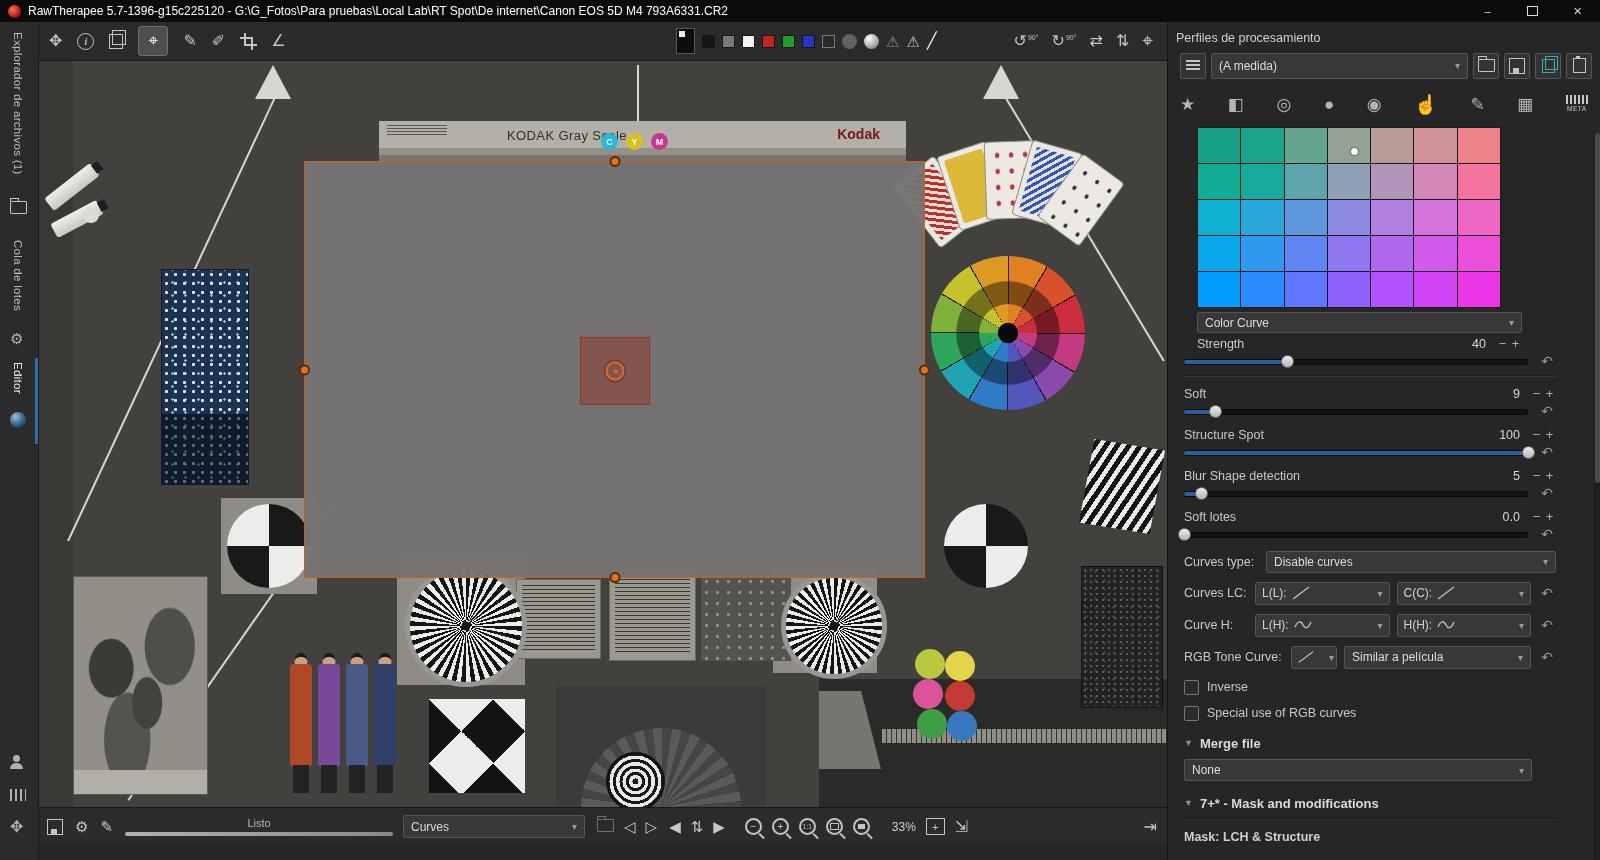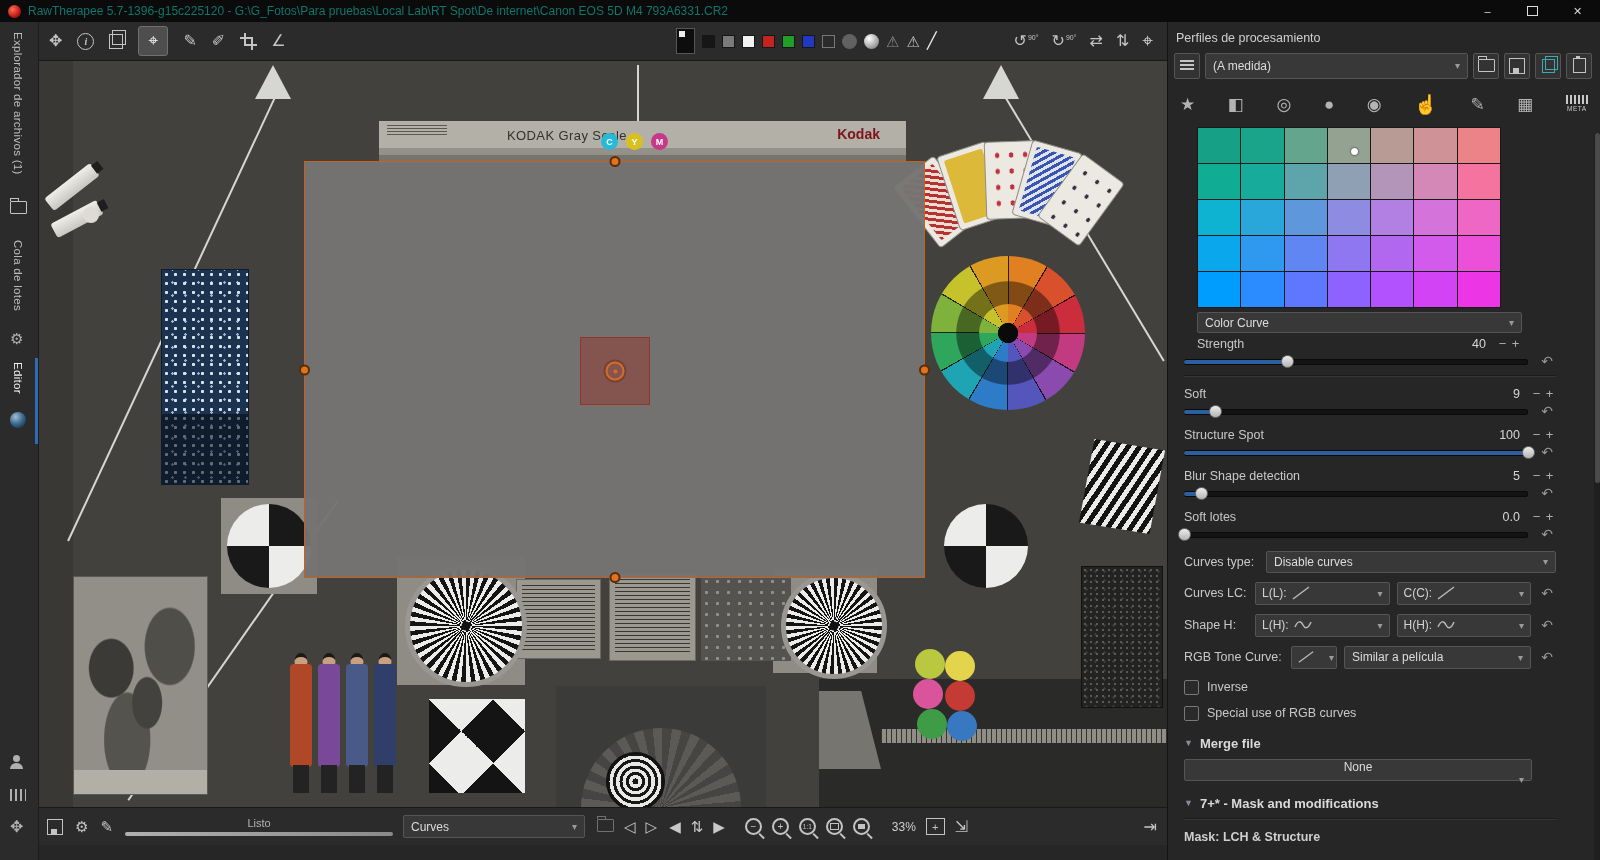--- a/index.html
+++ b/index.html
@@ -1,21 +1,21 @@
 <!DOCTYPE html>
 <html><head>
 <meta charset="utf-8">
 <title>RawTherapee</title>
 <style>
   html,body{margin:0;padding:0;}
   body{width:1600px;height:860px;background:#262626;font-family:"Liberation Sans",sans-serif;color:#c8c8c8;overflow:hidden;position:relative;-webkit-font-smoothing:antialiased;}
   
   .titlebar{position:absolute;top:0;left:0;width:1600px;height:22px;background:#0b0b0b;display:flex;align-items:center;z-index:50;}
   .app-logo{width:13px;height:13px;border-radius:50%;background:radial-gradient(circle at 35% 35%,#ff7050,#c01818 60%,#6e0808);margin:0 7px 0 8px;flex:none;}
-  .title-text{font-size:12px;color:#0f766e;white-space:nowrap;}
+  .title-text{font-size:12px;color:#ffffff;white-space:nowrap;}
   .win-btns{margin-left:auto;display:flex;height:22px;}
   .win-btn{width:45px;height:22px;display:flex;align-items:center;justify-content:center;color:#dcdcdc;font-size:11px;}
   .i-maxsq{width:9px;height:8px;border:1px solid #dcdcdc;}
   
   .main{position:absolute;top:22px;left:0;width:1600px;height:838px;display:flex;}
   
   .rail{width:38px;background:#2b2b2b;border-right:1px solid #1c1c1c;position:relative;flex:none;}
   .rail-label{position:absolute;left:12px;writing-mode:vertical-rl;font-size:11.5px;color:#bdbdbd;letter-spacing:.3px;white-space:nowrap;}
   .rail-label.active{color:#f0f0f0;}
   .rail-accent{position:absolute;right:0;top:336px;width:3px;height:86px;background:#2e6cb8;}
@@ -146,21 +146,21 @@
   .mag::after{content:"";position:absolute;width:7px;height:2.4px;background:#c4c4c4;bottom:-4px;right:-5px;transform:rotate(45deg);}
   .mag .msq{width:7px;height:5px;border:1px solid #c4c4c4;}
   .mag .msqf{width:7px;height:5px;background:#c4c4c4;}
   .mag.m11{font-size:6.5px;letter-spacing:0;}
   .zoom-pct{font-size:12px;color:#cfcfcf;margin:0 10px;}
   .i-detailwin{width:17px;height:15px;border:1.5px solid #c4c4c4;display:flex;align-items:center;justify-content:center;font-size:11px;color:#c4c4c4;}
   .bb-group{display:flex;align-items:center;gap:10px;margin-right:12px;}
   
   .right-panel{width:434px;flex:none;background:#262626;border-left:1px solid #141414;position:relative;font-size:12.5px;}
   .rp-header{padding:9px 0 0 8px;font-size:12.5px;color:#cfcfcf;}
-  .rp-profile-row{display:flex;align-items:center;gap:5px;margin:7px 10px 0 6px;height:27px;}
+  .rp-profile-row{display:flex;align-items:center;gap:5px;margin:7px 10px 0 12px;height:27px;}
   .sq-btn{width:26px;height:26px;background:#333;border:1px solid #555;border-radius:2px;display:flex;align-items:center;justify-content:center;padding:0;flex:none;}
   .i-list{width:14px;height:12px;background:repeating-linear-gradient(180deg,#c4c4c4 0 2px,transparent 2px 4px);}
   .i-paste{width:11px;height:13px;border:1.5px solid #c4c4c4;position:relative;}
   .i-paste::before{content:"";position:absolute;left:2px;top:-3px;width:4px;height:2px;background:#c4c4c4;}
   .i-copy2{width:11px;height:12px;border:1.5px solid #3fa8b0;position:relative;}
   .i-copy2::before{content:"";position:absolute;left:2px;top:-4px;width:11px;height:12px;border:1.5px solid #3fa8b0;}
   .grow{flex:1;}
   .rp-tabs{display:flex;align-items:center;justify-content:space-between;margin:9px 14px 0 12px;height:32px;}
   .tab-ic{color:#b4b4b4;font-size:17px;display:flex;flex-direction:column;align-items:center;line-height:1;}
   .tab-ic.sel{color:#ffffff;font-size:19px;}
@@ -191,21 +191,21 @@
   .c-label.wide{width:100px;}
   .curve-box{flex:1;display:flex;align-items:center;gap:5px;background:#383838;border:1px solid #555;border-radius:2px;height:23px;padding:0 6px;box-sizing:border-box;}
   .curve-box.mini{flex:none;width:46px;}
   .cb-label{color:#d2d2d2;font-size:12px;}
   .curve-ic{flex:none;}
   .check-row{display:flex;align-items:center;gap:8px;margin-top:10px;height:16px;}
   .cbox{width:13px;height:13px;background:#2a2a2a;border:1px solid #787878;border-radius:2px;flex:none;}
   .section-header{display:flex;align-items:center;gap:7px;margin-top:13px;height:18px;}
   .tri{color:#8a8a9a;font-size:9px;}
   .sh-label{font-weight:bold;color:#dadada;font-size:13px;}
-  .combo-none{width:348px;margin-top:7px;height:22px;flex-direction:column;}
+  .combo-none{width:348px;margin-top:7px;height:22px;}
   .mask-footer{font-weight:bold;color:#cfcfcf;margin-top:10px;font-size:12.5px;}
   .v-scrollbar{position:absolute;right:1px;top:111px;bottom:0;width:7px;background:#1f1f1f;}
   .v-thumb{position:absolute;top:0;left:1px;width:5px;height:350px;background:#4a4a4a;border-radius:3px;}
 </style>
 </head>
 <body>
 
 <div class="titlebar">
   <span class="app-logo"></span>
   <span class="title-text">RawTherapee 5.7-1396-g15c225120 - G:\G_Fotos\Para pruebas\Local Lab\RT Spot\De internet\Canon EOS 5D M4 793A6331.CR2</span>
@@ -629,21 +629,21 @@
           <span class="cb-label">C(C):</span>
           <svg class="curve-ic" width="18" height="14" viewBox="0 0 18 14">
               <path d="M1,13 L17,1" stroke="#b8b8b8" stroke-width="1.5" fill="none"></path>
             </svg>
           <span class="dd-arrow">▾</span>
         </div>
         <span class="reset">↶</span>
       </div>
 
       <div class="curve-row">
-        <span class="c-label">Shape H:</span>
+        <span class="c-label">Curve H:</span>
         <div class="curve-box">
           <span class="cb-label">L(H):</span>
           <svg class="curve-ic" width="18" height="14" viewBox="0 0 18 14">
               <path d="M1,9 C4,2 7,3 9,7 C11,11 14,11 17,4" stroke="#b8b8b8" stroke-width="1.5" fill="none"></path>
             </svg>
           <span class="dd-arrow">▾</span>
         </div>
         <div class="curve-box">
           <span class="cb-label">H(H):</span>
           <svg class="curve-ic" width="18" height="14" viewBox="0 0 18 14">

